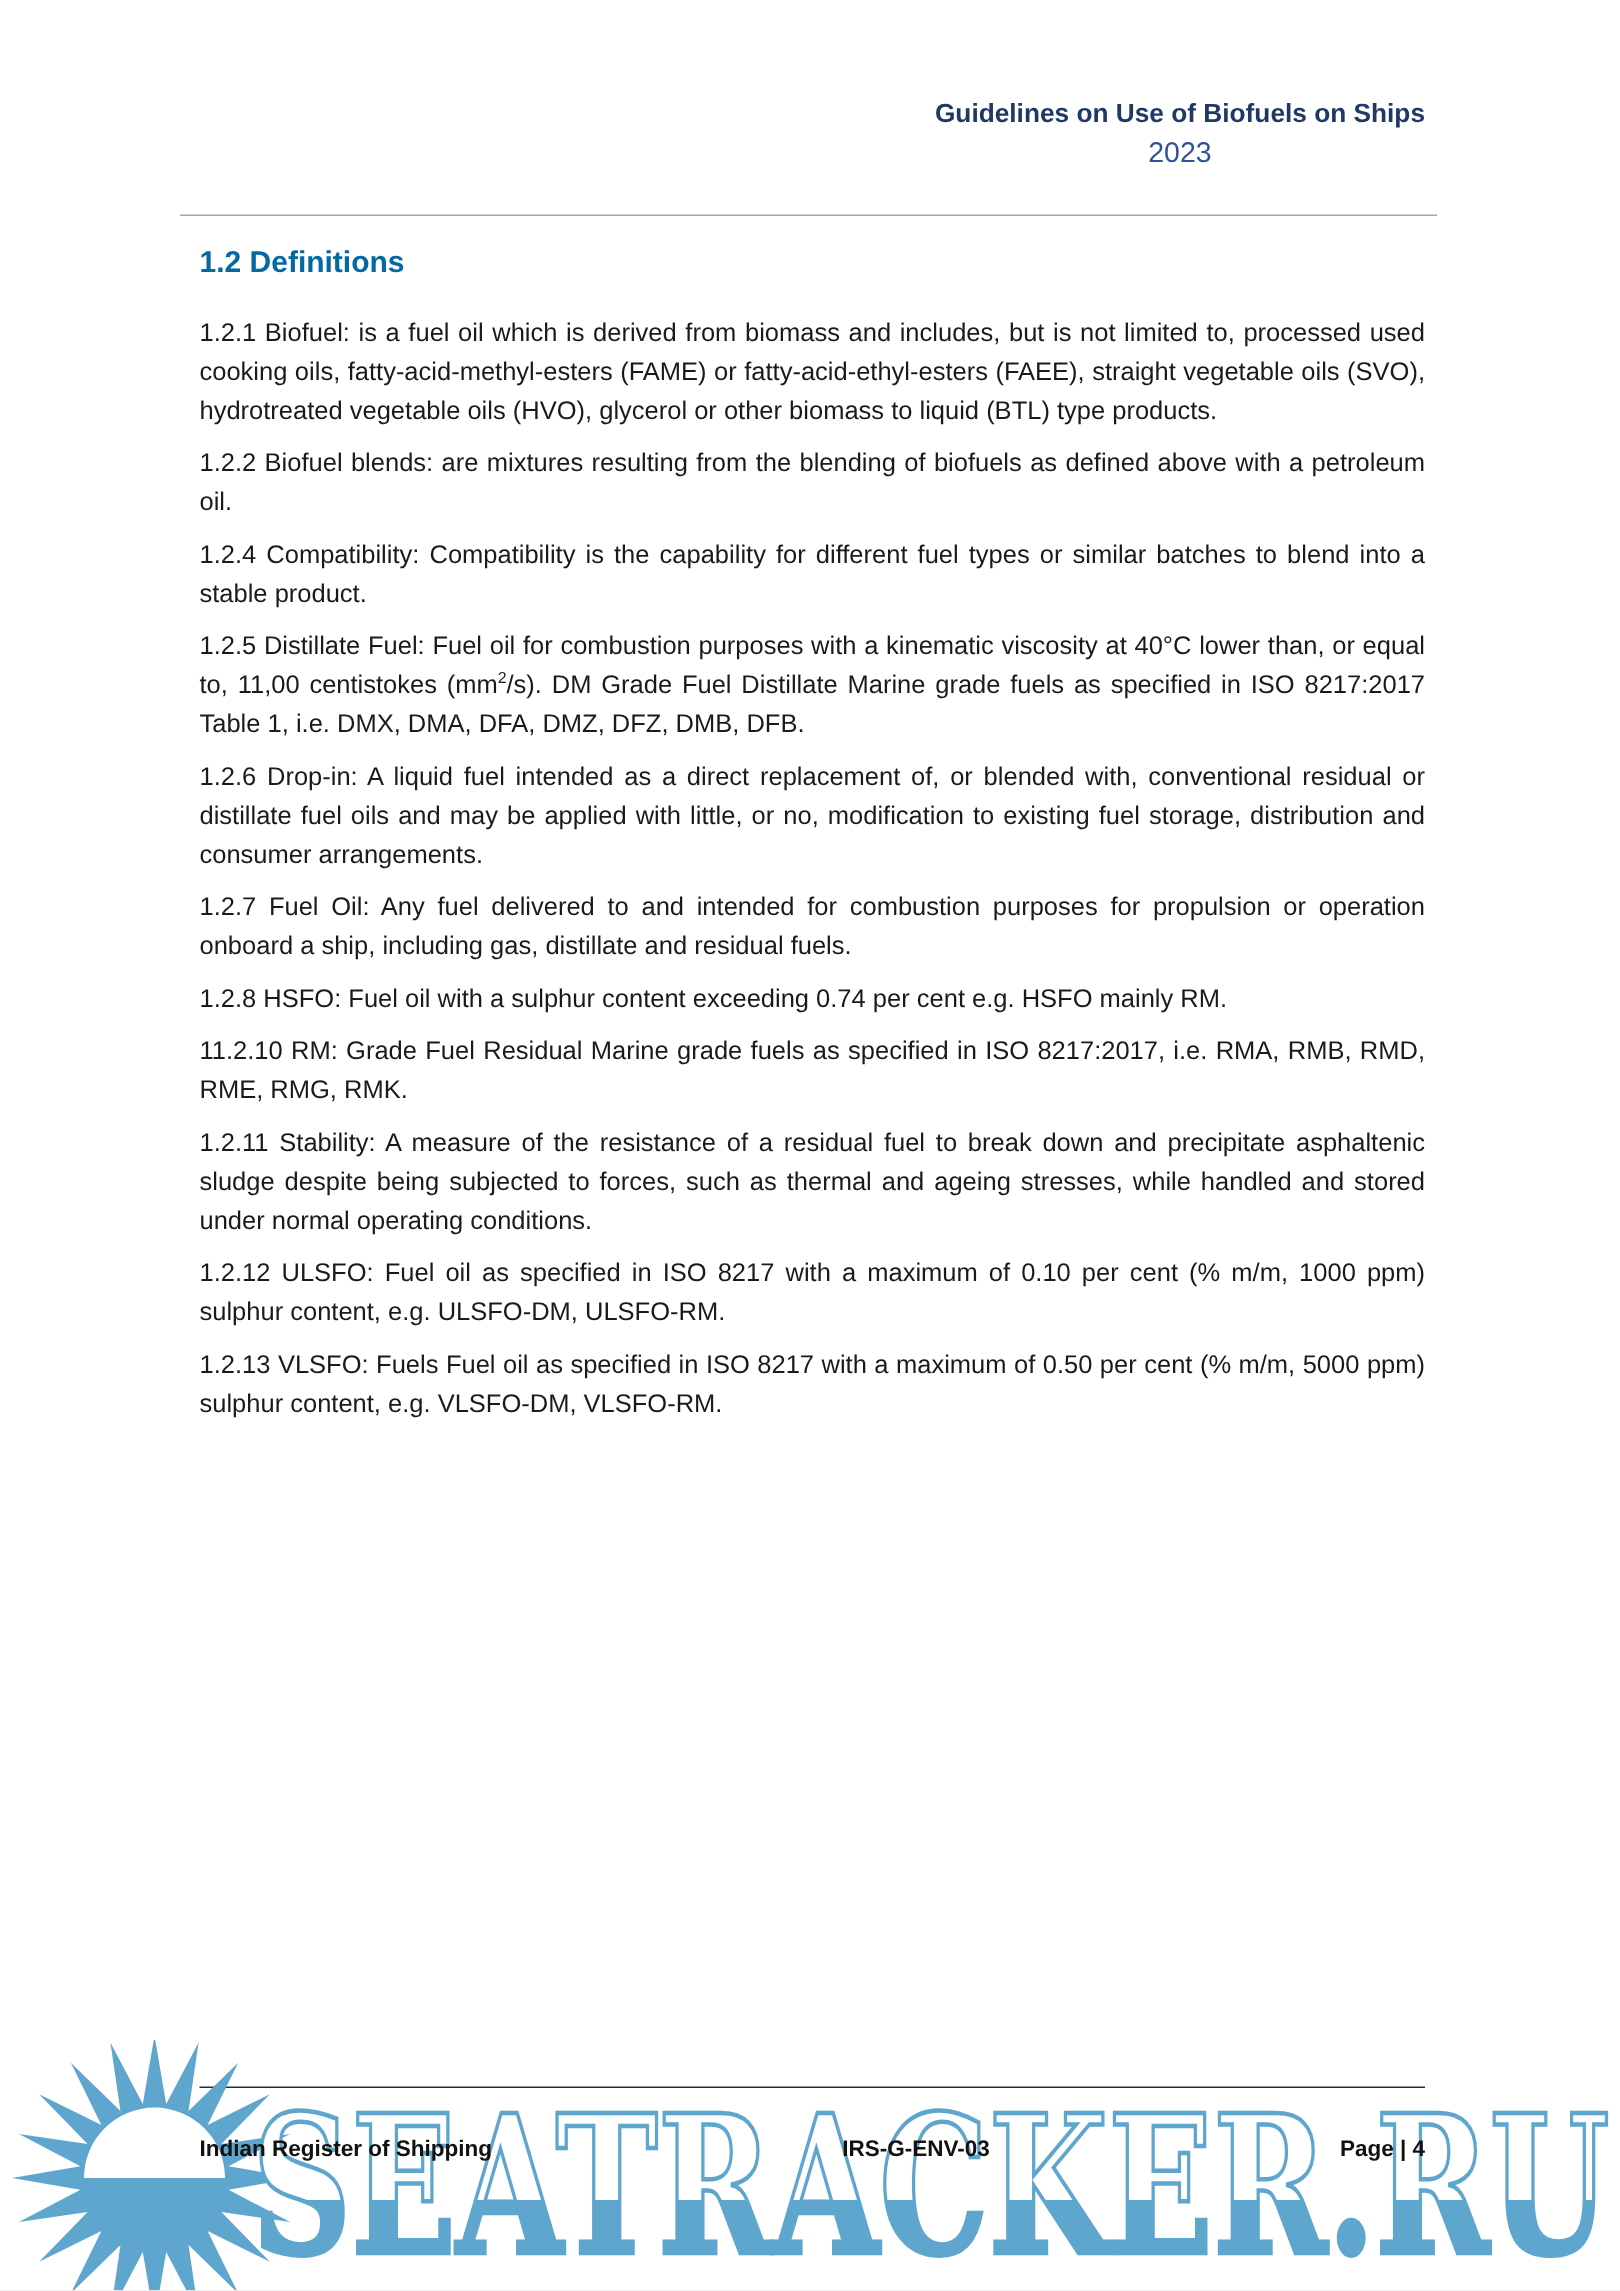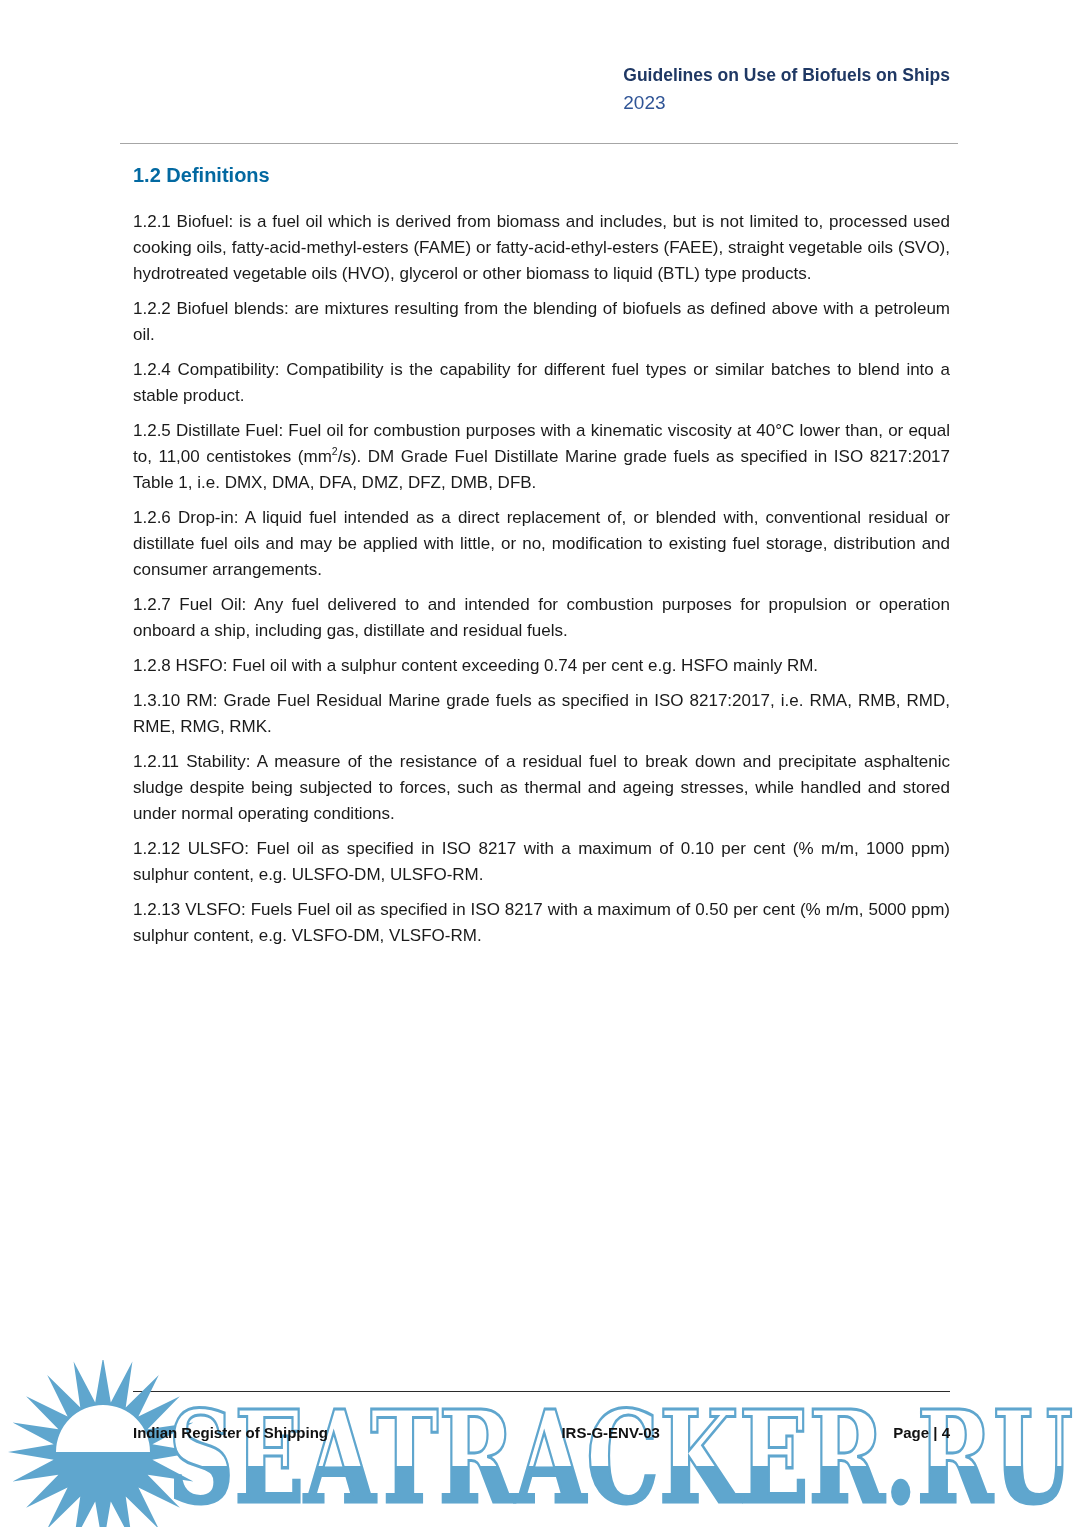--- a/index.html
+++ b/index.html
@@ -5,21 +5,21 @@
   html,body{margin:0;padding:0;background:#e8e8e8;}
   .page{
     position:relative;
     width:1080px;height:1527px;
     background:#ffffff;
     overflow:hidden;
     font-family:"Liberation Sans",sans-serif;
     color:#1a1a1a;
   }
   
-  .hdr{position:absolute;top:64px;right:130px;text-align:left;line-height:1.35;}
+  .hdr{position:absolute;top:64px;right:130px;text-align:center;line-height:1.35;}
   .hdr-title{font-weight:bold;font-size:17.5px;color:#1F3864;}
   .hdr-year{font-weight:normal;font-size:19px;color:#2F5496;margin-top:2px;}
   .hdr-rule{position:absolute;top:143px;left:120px;width:838px;height:0;border-top:1px solid #A6A6A6;}
   
   main{position:absolute;top:164px;left:133px;width:817px;}
   h1{font-size:20px;font-weight:bold;margin:0 0 22px 0;color:#0369a1;}
   p.def{font-size:17px;line-height:26px;margin:0 0 9px 0;text-align:justify;}
   p.def .lead{}
   p.def sup{font-size:0.62em;vertical-align:super;line-height:0;}
   
@@ -46,21 +46,21 @@
   <main>
     <h1>1.2 Definitions</h1>
     <div id="definitions">
         <p class="def"><span class="lead">1.2.1 Biofuel:</span> <span>is a fuel oil which is derived from biomass and includes, but is not limited to, processed used cooking oils, fatty-acid-methyl-esters (FAME) or fatty-acid-ethyl-esters (FAEE), straight vegetable oils (SVO), hydrotreated vegetable oils (HVO), glycerol or other biomass to liquid (BTL) type products.</span></p>
         <p class="def"><span class="lead">1.2.2 Biofuel blends:</span> <span>are mixtures resulting from the blending of biofuels as defined above with a petroleum oil.</span></p>
         <p class="def"><span class="lead">1.2.4 Compatibility:</span> <span>Compatibility is the capability for different fuel types or similar batches to blend into a stable product.</span></p>
         <p class="def"><span class="lead">1.2.5 Distillate Fuel:</span> <span>Fuel oil for combustion purposes with a kinematic viscosity at 40°C lower than, or equal to, 11,00 centistokes (mm</span><sup>2</sup><span>/s). DM Grade Fuel Distillate Marine grade fuels as specified in ISO 8217:2017 Table 1, i.e. DMX, DMA, DFA, DMZ, DFZ, DMB, DFB.</span></p>
         <p class="def"><span class="lead">1.2.6 Drop-in:</span> <span>A liquid fuel intended as a direct replacement of, or blended with, conventional residual or distillate fuel oils and may be applied with little, or no, modification to existing fuel storage, distribution and consumer arrangements.</span></p>
         <p class="def"><span class="lead">1.2.7 Fuel Oil:</span> <span>Any fuel delivered to and intended for combustion purposes for propulsion or operation onboard a ship, including gas, distillate and residual fuels.</span></p>
         <p class="def"><span class="lead">1.2.8 HSFO:</span> <span>Fuel oil with a sulphur content exceeding 0.74 per cent e.g. HSFO mainly RM.</span></p>
-        <p class="def"><span class="lead">1.3.10 RM:</span> <span>Grade Fuel Residual Marine grade fuels as specified in ISO 8217:2017, i.e. RMA, RMB, RMD, RME, RMG, RMK.</span></p>
+        <p class="def"><span class="lead">11.2.10 RM:</span> <span>Grade Fuel Residual Marine grade fuels as specified in ISO 8217:2017, i.e. RMA, RMB, RMD, RME, RMG, RMK.</span></p>
         <p class="def"><span class="lead">1.2.11 Stability:</span> <span>A measure of the resistance of a residual fuel to break down and precipitate asphaltenic sludge despite being subjected to forces, such as thermal and ageing stresses, while handled and stored under normal operating conditions.</span></p>
         <p class="def"><span class="lead">1.2.12 ULSFO:</span> <span>Fuel oil as specified in ISO 8217 with a maximum of 0.10 per cent (% m/m, 1000 ppm) sulphur content, e.g. ULSFO-DM, ULSFO-RM.</span></p>
         <p class="def"><span class="lead">1.2.13 VLSFO:</span> <span>Fuels Fuel oil as specified in ISO 8217 with a maximum of 0.50 per cent (% m/m, 5000 ppm) sulphur content, e.g. VLSFO-DM, VLSFO-RM.</span></p>
       </div>
   </main>
 
   <svg class="wm" viewBox="0 0 1080 167" xmlns="http://www.w3.org/2000/svg" aria-hidden="true">
     <defs>
       <linearGradient id="halfFill" x1="0" y1="0" x2="0" y2="1">
         <stop offset="0" stop-color="#ffffff"></stop>

